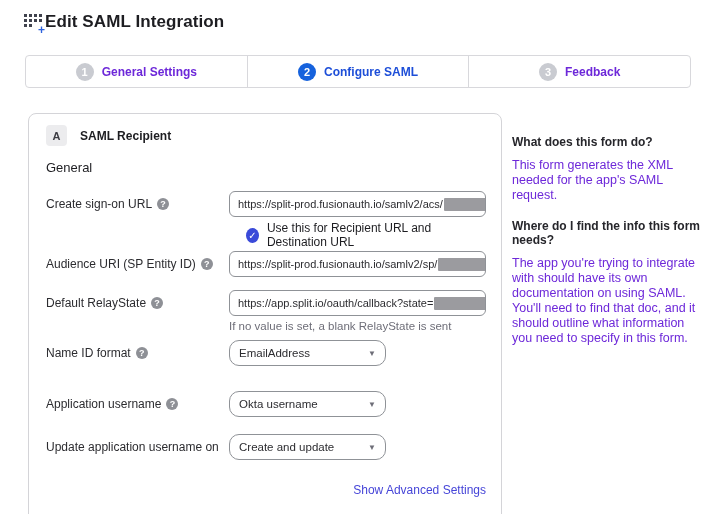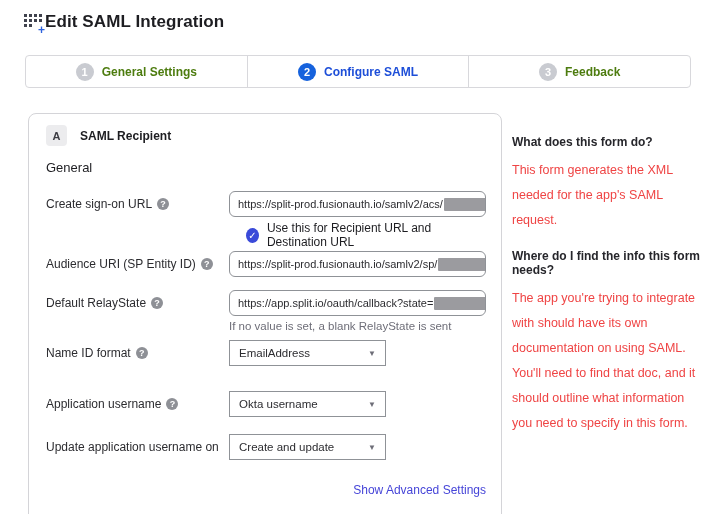--- a/index.html
+++ b/index.html
@@ -13,55 +13,55 @@
   .apps-icon .plus { position:absolute; right:-2px; bottom:-3px; color:#2e62dd; font-size:12px; font-weight:bold; line-height:10px; }
   .page-title { font-size:17px; font-weight:700; letter-spacing:.1px; }
 
   
   .steps { position:absolute; left:25px; top:55px; width:666px; height:33px;
     border:1px solid #d8d8dc; border-radius:4px; display:flex; background:#fff; }
   .step { flex:1; display:flex; align-items:center; justify-content:center; gap:8px; cursor:default; }
   .step + .step { border-left:1px solid #d8d8dc; }
   .step-circle { width:18px; height:18px; border-radius:50%; background:#c9cbd1; color:#fff;
     font-size:11px; font-weight:700; display:flex; align-items:center; justify-content:center; }
-  .step-label { font-size:12px; font-weight:700; color:#4d7c0f; }
+  .step-label { font-size:12px; font-weight:700; color:#6d28d9; }
   .step.active .step-circle { background:#1662dd; }
   .step.active .step-label { color:#1d4ed8; }
 
   
   .card { position:absolute; left:28px; top:113px; width:474px; height:420px;
     border:1px solid #d4d4d8; border-radius:8px; background:#fff; }
   .crow { position:absolute; left:17px; right:15px; }
   .sec-head { top:11px; display:flex; align-items:center; gap:13px; }
   .badge-a { width:21px; height:21px; border-radius:4px; background:#ececee; color:#3c3c43;
     font-size:11px; font-weight:700; display:flex; align-items:center; justify-content:center; }
   .sec-title { font-size:12px; font-weight:700; }
   .group-title { top:46px; font-size:13px; font-weight:400; }
 
   .field { display:flex; align-items:flex-start; }
   .f-label { width:183px; flex:none; padding-top:6px; font-size:12px; color:#2c2c30; display:flex; align-items:center; gap:5px; }
   .help-icon { width:12px; height:12px; border-radius:50%; background:#8e9096; color:#fff;
     font-size:9px; font-weight:700; display:inline-flex; align-items:center; justify-content:center; flex:none; }
   .text-input { width:259px; height:26px; border:1px solid #8f9297; border-radius:6px; background:#fff;
     display:flex; align-items:center; padding:0 8px; font-size:11px; color:#2c2c30; overflow:hidden; white-space:nowrap; }
   .redact { display:inline-block; height:13px; background:#9b9b9f; border-radius:1px; margin-left:1px; flex:none; }
-  .select-box { width:157px; height:26px; border:1px solid #8f9297; border-radius:0; background:#fff;
+  .select-box { width:157px; height:26px; border:1px solid #8f9297; border-radius:10px; background:#fff;
     display:flex; align-items:center; justify-content:space-between; padding:0 9px; font-size:11.5px; color:#2c2c30; cursor:pointer; }
   .caret { font-size:8px; color:#6e6e78; }
   .hint { font-size:11.5px; color:#6e6e78; }
   .checkbox-row { display:flex; align-items:center; gap:8px; }
   .checkbox { width:15px; height:15px; border-radius:50%; background:#3a4ad9; color:#fff;
     font-size:10px; display:flex; align-items:center; justify-content:center; cursor:pointer; }
   .link { font-size:12px; color:#4645d8; text-decoration:none; cursor:pointer; }
   .link-row { text-align:right; }
 
   
   .side { position:absolute; left:512px; top:135px; width:193px; }
   .side h3 { font-size:12px; font-weight:700; margin-bottom:9px; color:#26262b; }
-  .side p { font-size:12.5px; line-height:25px; color:#ef4444; margin-bottom:16px; }
+  .side p { font-size:12.5px; line-height:15px; color:#6d28d9; margin-bottom:16px; }
 </style>
 </head>
 <body>
 
 <div class="page-header">
   <span class="apps-icon">
     <span class="sq" style="left:0;top:1px"></span>
       <span class="sq" style="left:5px;top:1px"></span>
       <span class="sq" style="left:10px;top:1px"></span>
       <span class="sq" style="left:15px;top:1px"></span>

